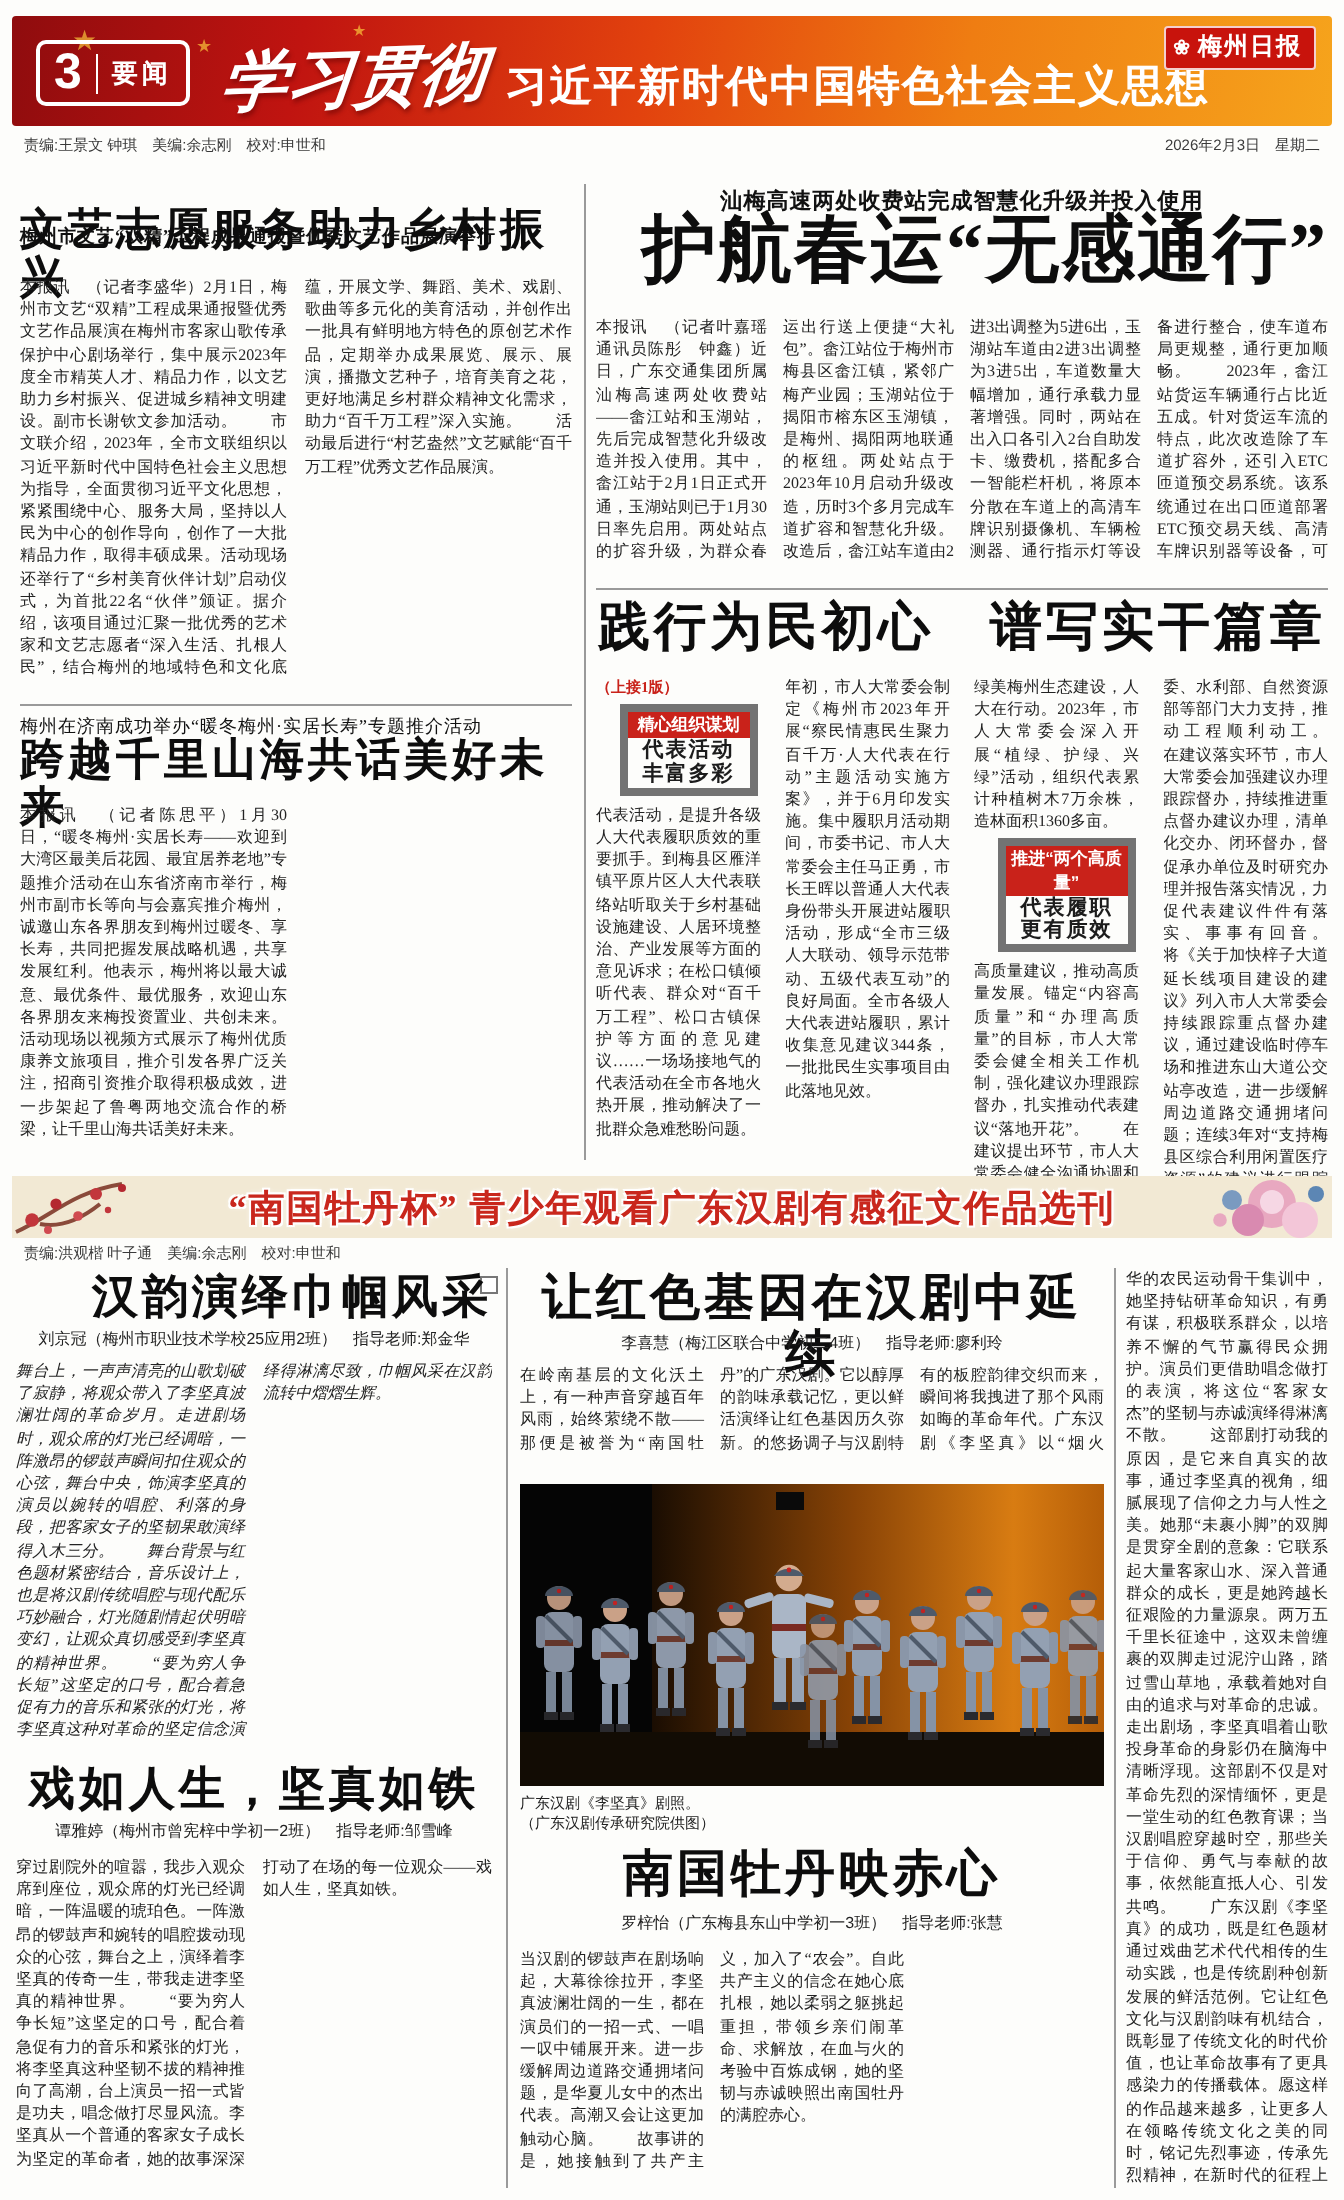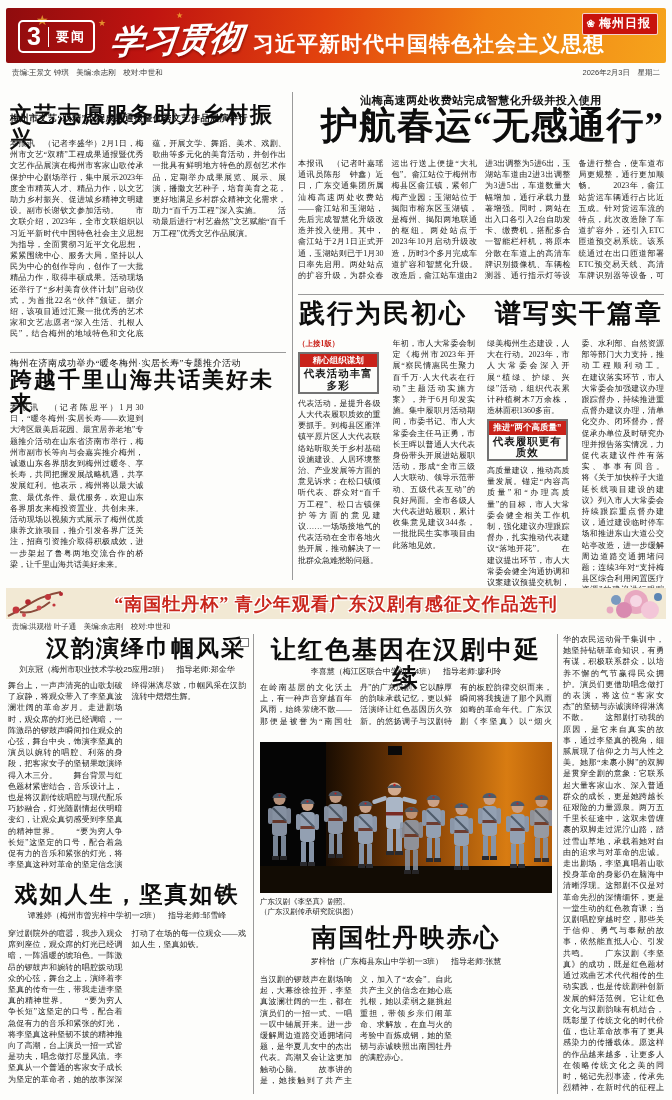--- a/index.html
+++ b/index.html
@@ -38,21 +38,21 @@
   .body-text{font-size:8px;line-height:11.2px;text-align:justify;color:#232323;overflow:hidden;}
   .body-text{text-justify:inter-ideograph;}
   .author{font-family:"Liberation Sans",sans-serif;font-size:8px;color:#222;text-align:center;}
   .cols2{column-count:2;column-gap:9px;column-fill:auto;}
   .cols3{column-count:3;column-gap:8px;column-fill:auto;}
   .cols4{column-count:4;column-gap:8px;column-fill:auto;}
   
   .renwu-cols{display:flex;gap:12px;}
   .renwu-col{flex:1;font-size:8px;line-height:11.2px;text-align:justify;color:#232323;overflow:hidden;}
   .jumpnote{color:#c9221a;font-size:7.5px;font-weight:700;margin-bottom:2px;}
-  .redbox{border:2px solid #737373;text-align:center;margin:3px 2px 4px 0;}
+  .redbox{border:4px solid #737373;text-align:center;margin:3px 2px 4px 12px;}
   .redbox .l1{background:#c9221a;color:#fff;font-size:8.5px;font-weight:700;padding:1px 2px;
               font-family:"Liberation Sans",sans-serif;}
   .redbox .l2{color:#1c1c1c;font-size:10.5px;font-weight:900;padding:1px 2px;letter-spacing:1px;}
   
   .fbanner{left:6px;top:588px;width:660px;height:31px;background:#f2e9d4;overflow:hidden;}
   .fbanner-title{position:absolute;left:0;right:0;top:4px;text-align:center;
                  font-size:18px;font-weight:900;color:#c9271d;letter-spacing:1px;
                  text-shadow:-1px -1px 0 #fff,1px -1px 0 #fff,-1px 1px 0 #fff,1px 1px 0 #fff,0 0 3px #fff;}
   .ornament-square{width:7px;height:7px;border:1px solid #777;background:#fff;}
   .caption{font-family:"Liberation Sans",sans-serif;font-size:7.5px;color:#222;}
@@ -149,21 +149,21 @@
   </div>
 
   <div class="abs credits" style="left:12px;top:622px;">责编:洪观楷 叶子通　美编:余志刚　校对:申世和</div>
 
   <div class="abs vrule" style="left:253px;top:634px;height:460px;"></div>
   <div class="abs vrule" style="left:557px;top:634px;height:460px;"></div>
   <div class="abs ornament-square" style="left:240px;top:638px;"></div>
 
   <div class="abs headline" style="left:8px;top:636px;width:238px;text-align:right;font-size:23px;">汉韵演绎巾帼风采</div>
   <div class="abs author" style="left:4px;top:664px;width:246px;">刘京冠（梅州市职业技术学校25应用2班）　指导老师:郑金华</div>
-  <div class="abs body-text cols2" style="left:8px;top:680px;width:238px;height:196px;">舞台上，一声声清亮的山歌划破了寂静，将观众带入了李坚真波澜壮阔的革命岁月。走进剧场时，观众席的灯光已经调暗，一阵激昂的锣鼓声瞬间扣住观众的心弦，舞台中央，饰演李坚真的演员以婉转的唱腔、利落的身段，把客家女子的坚韧果敢演绎得入木三分。　　舞台背景与红色题材紧密结合，音乐设计上，也是将汉剧传统唱腔与现代配乐巧妙融合，灯光随剧情起伏明暗变幻，让观众真切感受到李坚真的精神世界。　　“要为穷人争长短”这坚定的口号，配合着急促有力的音乐和紧张的灯光，将李坚真这种对革命的坚定信念演绎得淋漓尽致，巾帼风采在汉韵流转中熠熠生辉。</div>
+  <div class="abs body-text cols2" style="left:8px;top:680px;width:238px;height:196px;font-style:italic;">舞台上，一声声清亮的山歌划破了寂静，将观众带入了李坚真波澜壮阔的革命岁月。走进剧场时，观众席的灯光已经调暗，一阵激昂的锣鼓声瞬间扣住观众的心弦，舞台中央，饰演李坚真的演员以婉转的唱腔、利落的身段，把客家女子的坚韧果敢演绎得入木三分。　　舞台背景与红色题材紧密结合，音乐设计上，也是将汉剧传统唱腔与现代配乐巧妙融合，灯光随剧情起伏明暗变幻，让观众真切感受到李坚真的精神世界。　　“要为穷人争长短”这坚定的口号，配合着急促有力的音乐和紧张的灯光，将李坚真这种对革命的坚定信念演绎得淋漓尽致，巾帼风采在汉韵流转中熠熠生辉。</div>
 
   <div class="abs headline" style="left:8px;top:882px;width:238px;text-align:center;font-size:23px;">戏如人生，坚真如铁</div>
   <div class="abs author" style="left:4px;top:910px;width:246px;">谭雅婷（梅州市曾宪梓中学初一2班）　指导老师:邹雪峰</div>
   <div class="abs body-text cols2" style="left:8px;top:928px;width:238px;height:164px;">穿过剧院外的喧嚣，我步入观众席到座位，观众席的灯光已经调暗，一阵温暖的琥珀色。一阵激昂的锣鼓声和婉转的唱腔拨动现众的心弦，舞台之上，演绎着李坚真的传奇一生，带我走进李坚真的精神世界。　　“要为穷人争长短”这坚定的口号，配合着急促有力的音乐和紧张的灯光，将李坚真这种坚韧不拔的精神推向了高潮，台上演员一招一式皆是功夫，唱念做打尽显风流。李坚真从一个普通的客家女子成长为坚定的革命者，她的故事深深打动了在场的每一位观众——戏如人生，坚真如铁。</div>
 
   <div class="abs headline" style="left:260px;top:636px;width:292px;text-align:center;font-size:25px;">让红色基因在汉剧中延续</div>
   <div class="abs author" style="left:260px;top:666px;width:292px;">李喜慧（梅江区联合中学初二4班）　指导老师:廖利玲</div>
   <div class="abs body-text cols3" style="left:260px;top:682px;width:292px;height:56px;">在岭南基层的文化沃土上，有一种声音穿越百年风雨，始终萦绕不散——那便是被誉为“南国牡丹”的广东汉剧。它以醇厚的韵味承载记忆，更以鲜活演绎让红色基因历久弥新。的悠扬调子与汉剧特有的板腔韵律交织而来，瞬间将我拽进了那个风雨如晦的革命年代。广东汉剧《李坚真》以“烟火气”传递人物情感，以“英雄气”彰显精神内核，将一位投身红军长征的华夏女杰的传奇人生，立体铺展在舞台之上。两个多小时的演出里，跌宕起伏的剧情里，沉醉在伶人的韵律中，我的心被李坚真“坚韧如铁，初心如磐”的革命精神深深浸润。　　整部剧中最让我动容的，是李坚真从“入马岭贫苦农家女”到“跟着共产党走”的坚定抉择。</div>
 
   <div class="abs photo-frame" style="left:260px;top:742px;width:292px;height:151px;">

